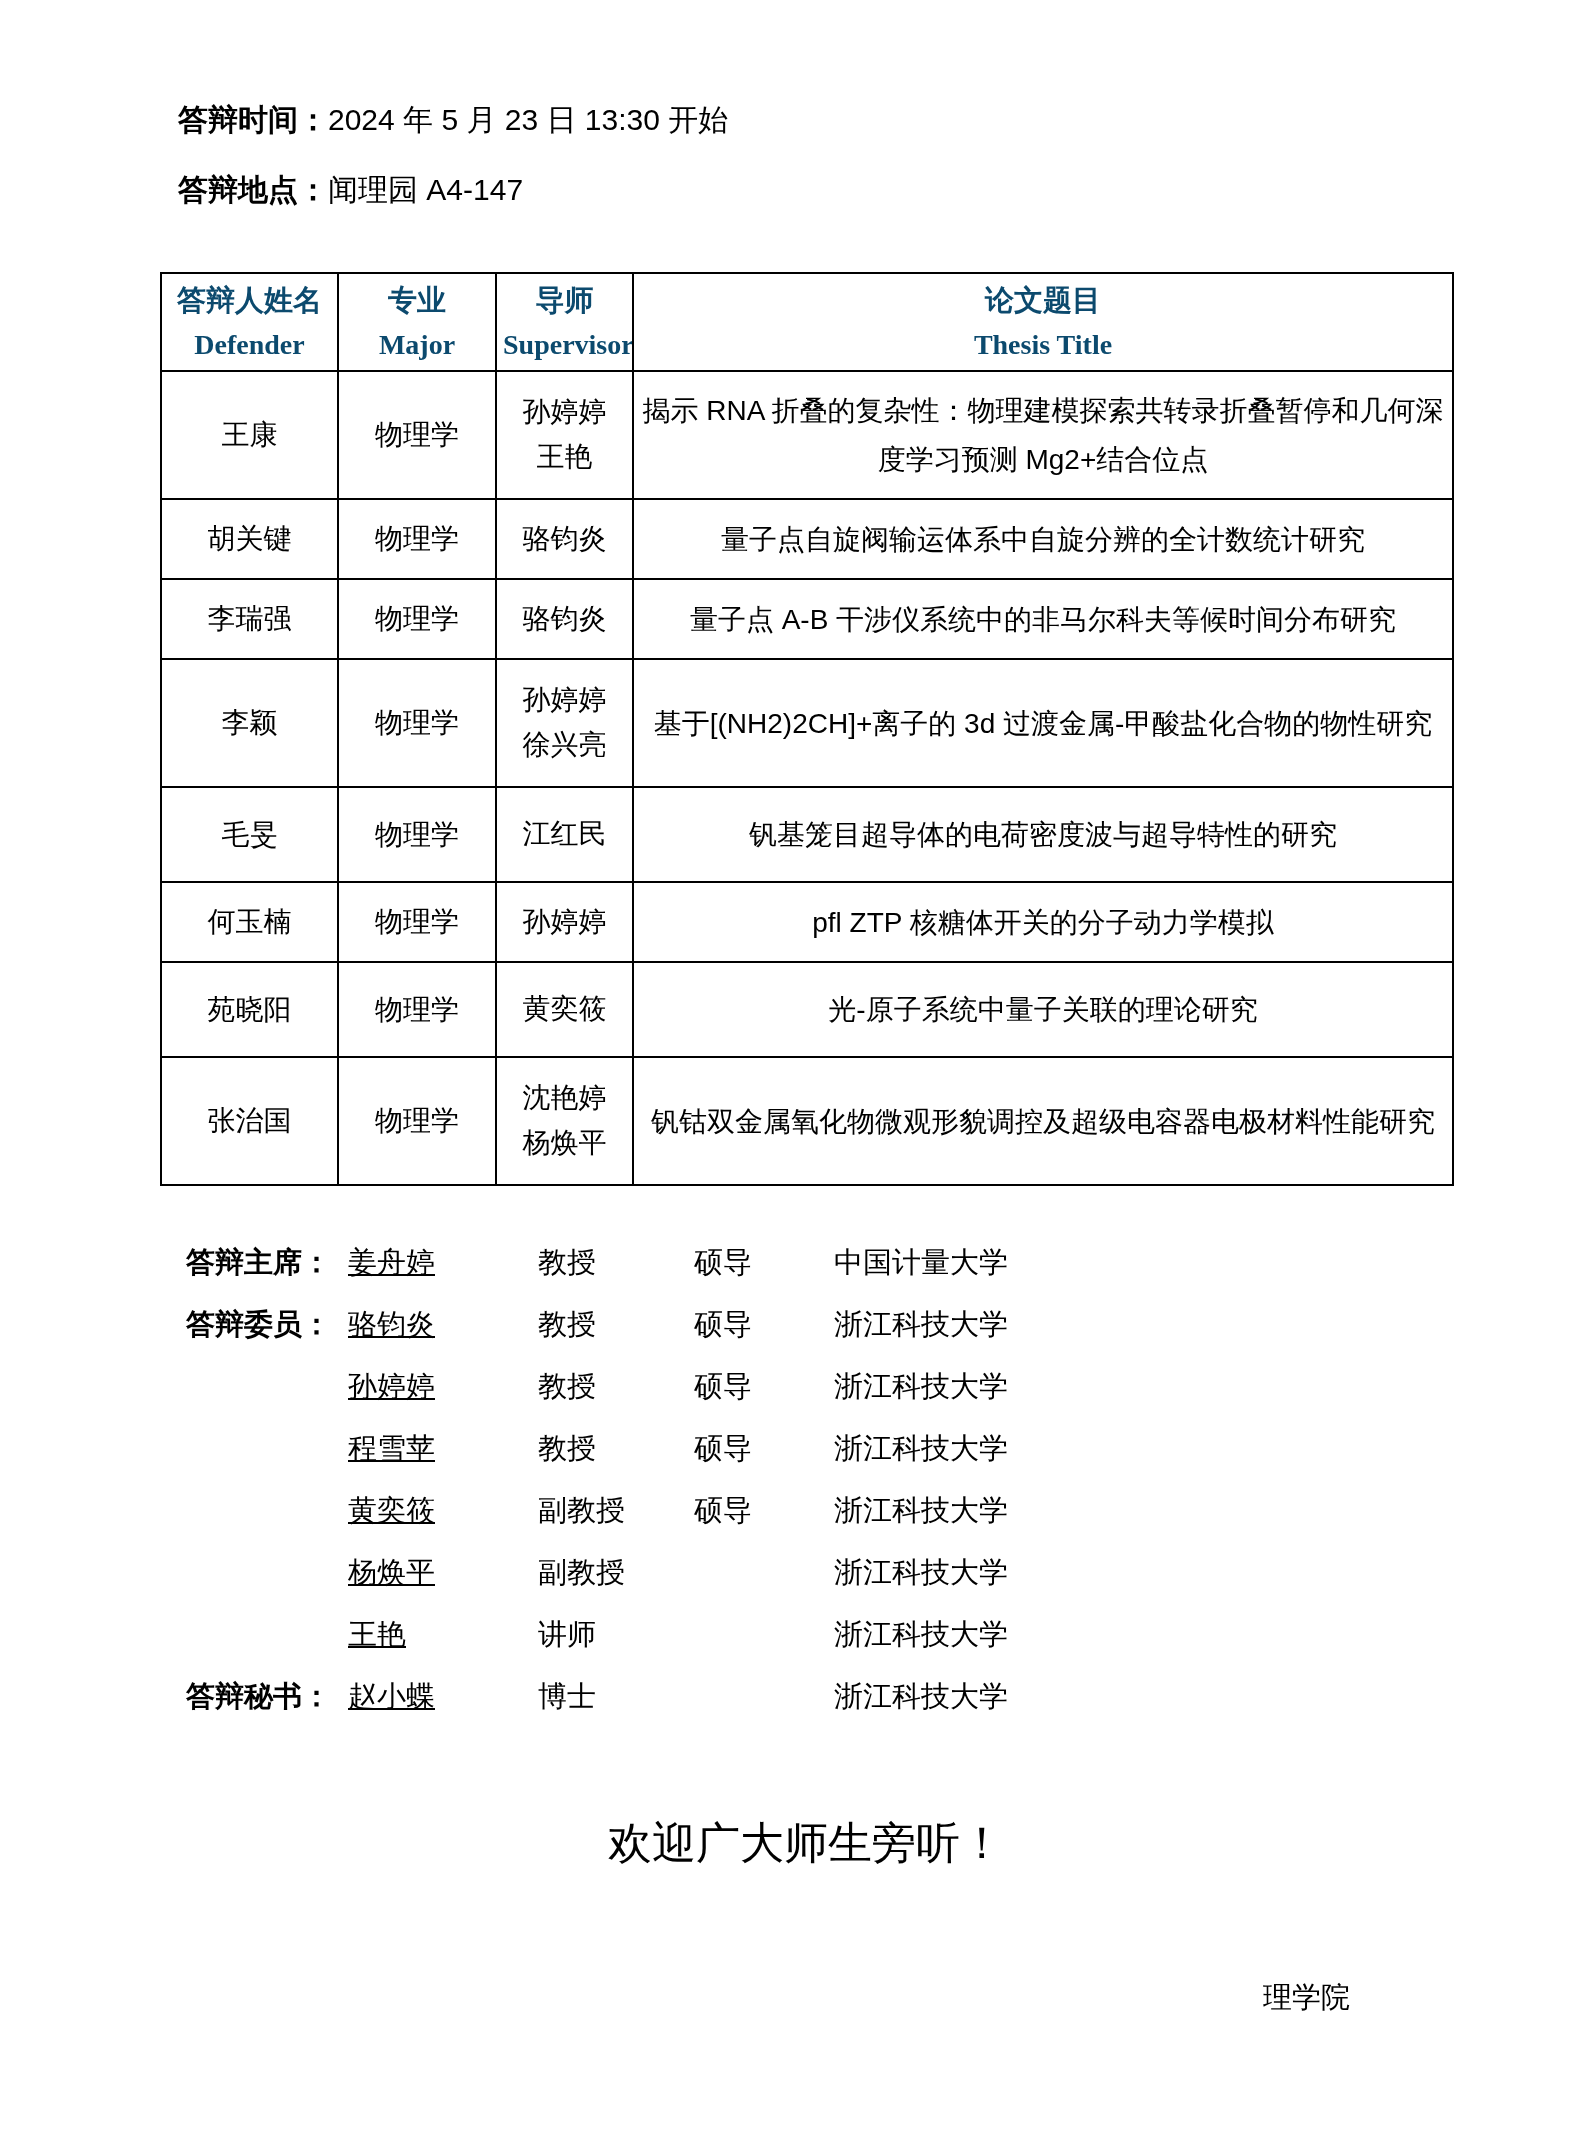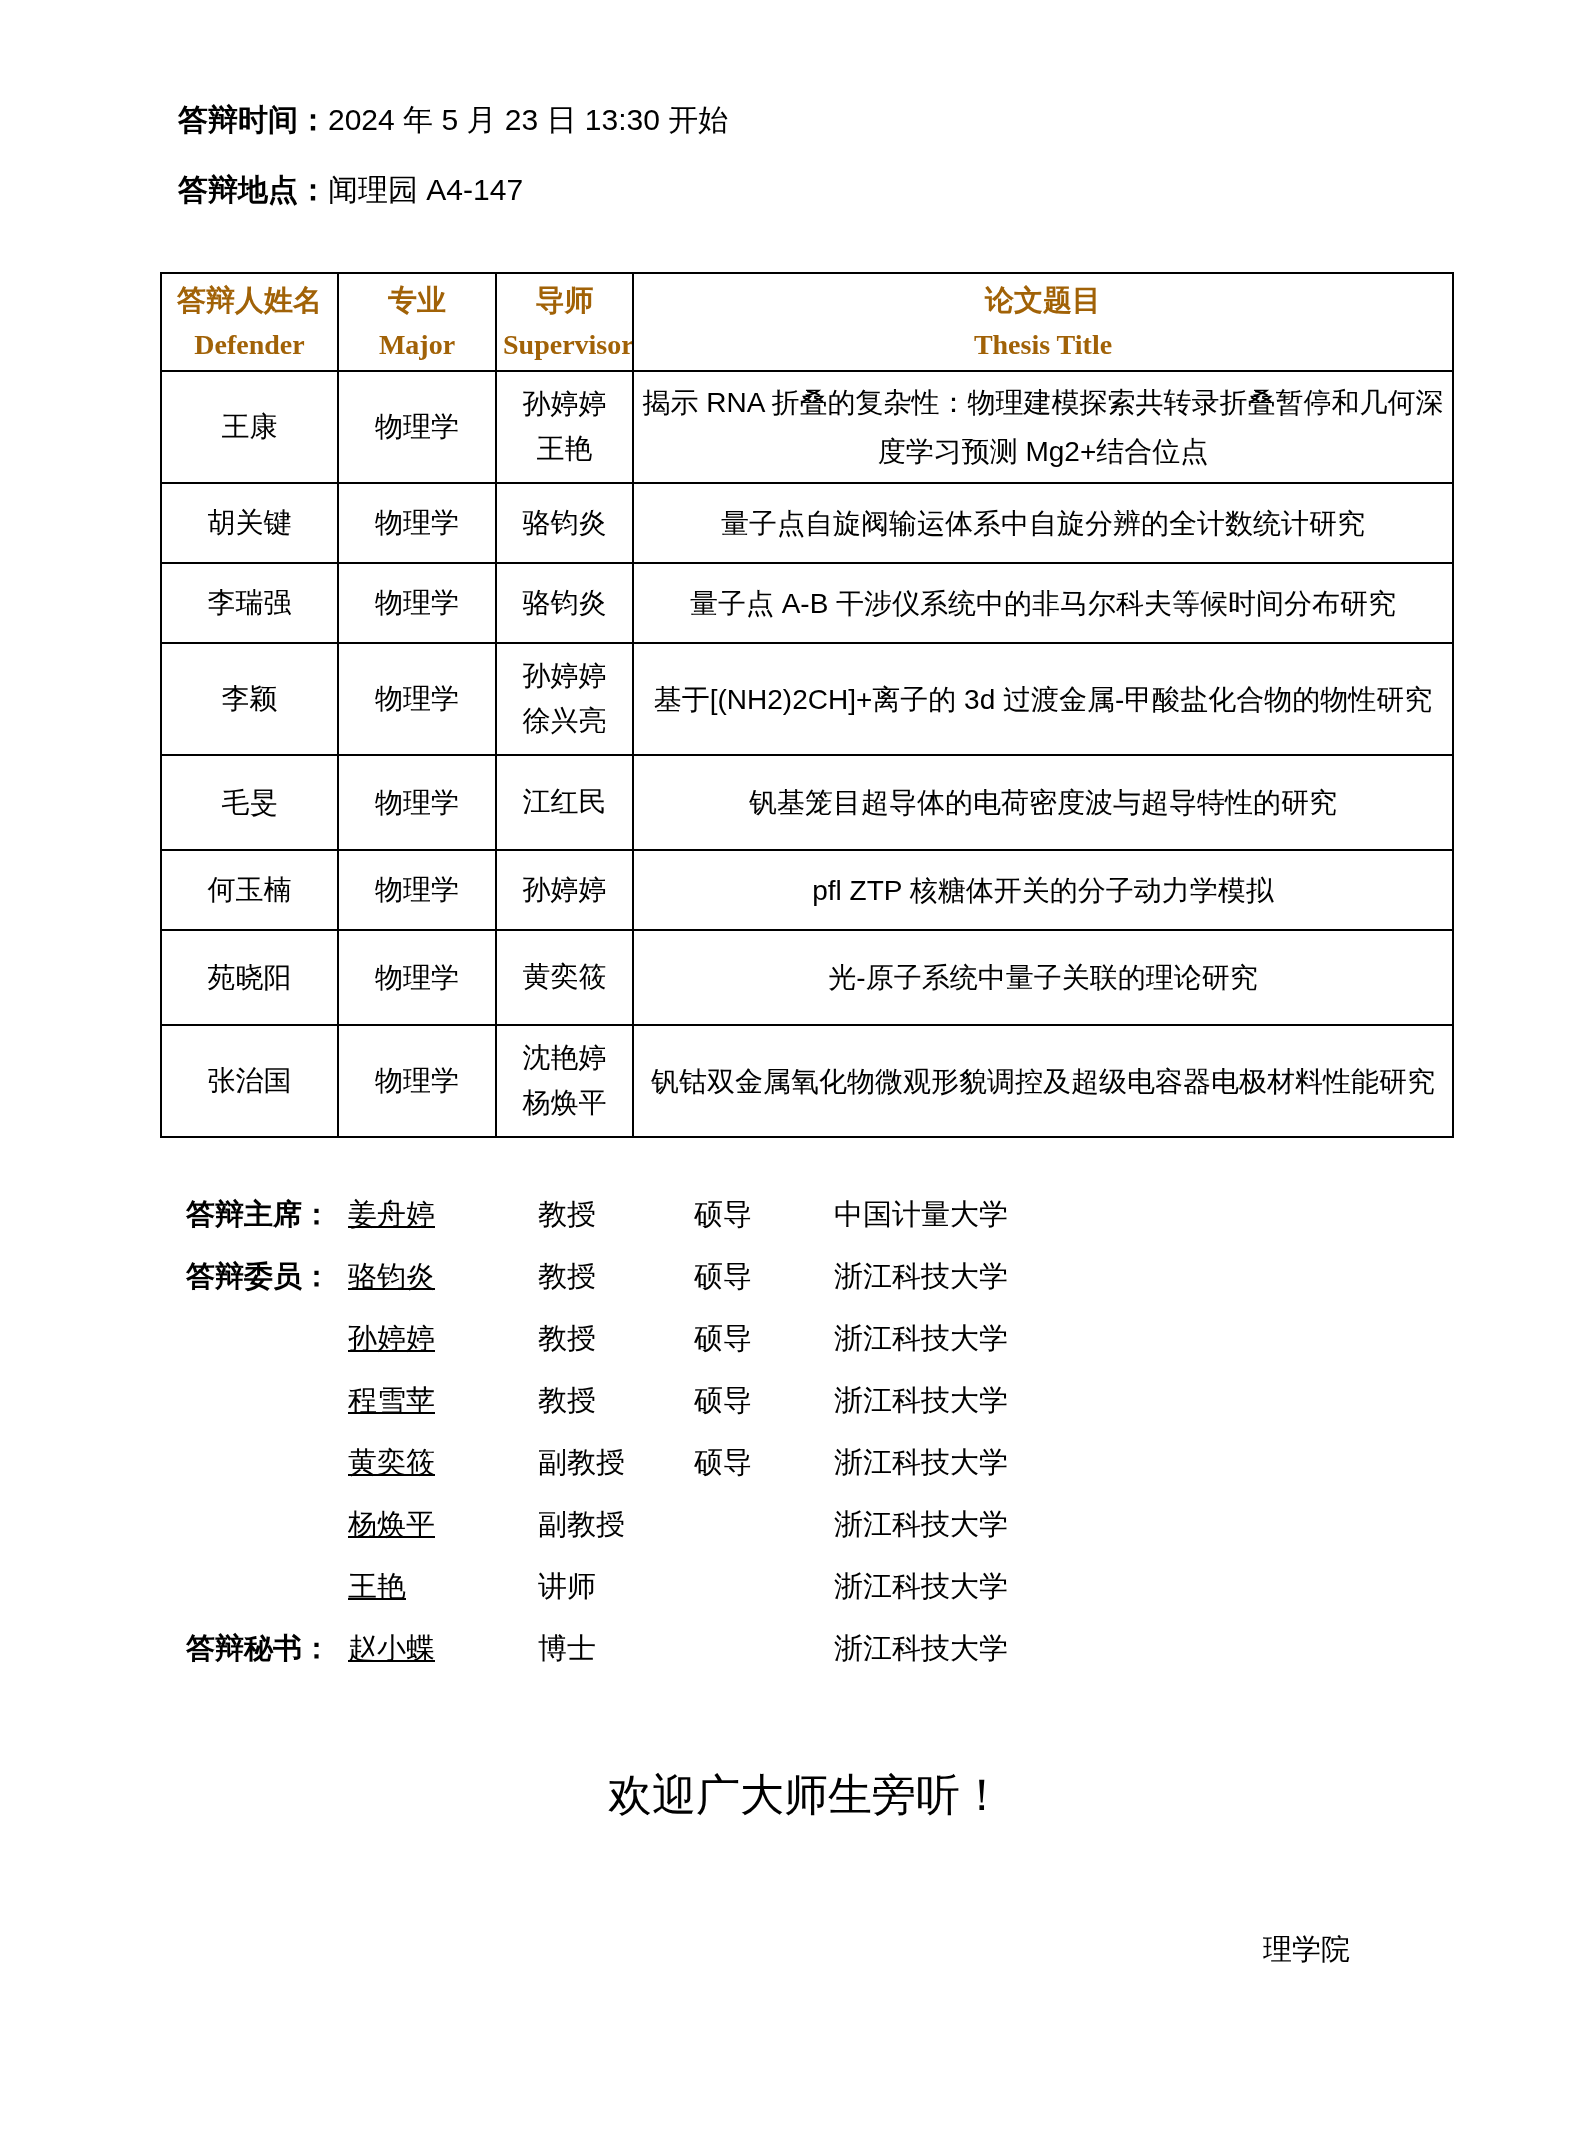--- a/index.html
+++ b/index.html
@@ -26,32 +26,32 @@
     width:1292px;
   }
   table.defense th, table.defense td {
     border:2px solid #000;
     text-align:center;
     vertical-align:middle;
     padding:2px 6px;
     overflow:hidden;
   }
   table.defense th {
-    color:#a16207;
+    color:#0c4a6e;
     font-weight:bold;
     font-size:29px;
     line-height:1.55;
     height:92px;
     margin-top:48px;
   }
   .h-en { font-family:"Liberation Serif", serif; font-size:28px; }
   table.defense td { font-size:28px; }
   .supervisor-cell { white-space:pre-line; line-height:1.6; }
   .title-cell { line-height:1.75; padding:2px 4px; }
-  tr.r-tall  { height:112px;margin-left:36px; }
+  tr.r-tall  { height:128px;margin-left:36px; }
   tr.r-mid   { height:80px;  }
   tr.r-short { height:95px;  }
 
   
   .committee { margin:46px 0 0 186px; }
   .c-row { display:flex; align-items:center; height:62px; font-size:29px; }
   .c-label { width:162px; font-weight:bold; }
   .c-name  { width:190px;text-decoration:underline; }
   .c-title { width:156px; }
   .c-type  { width:140px; }

